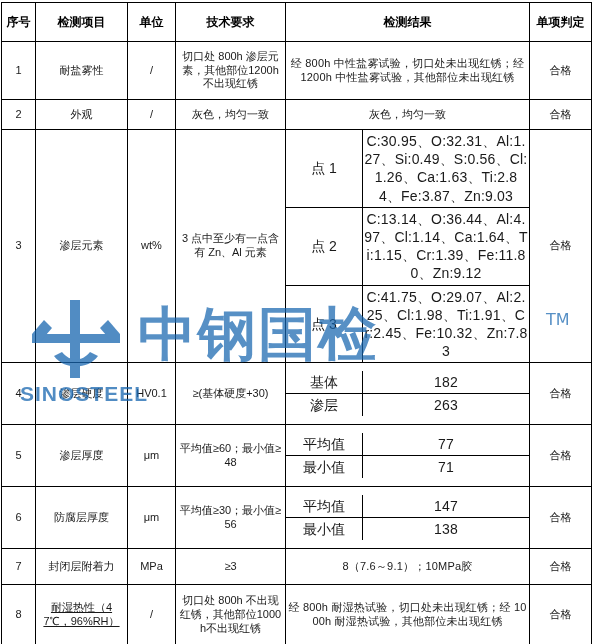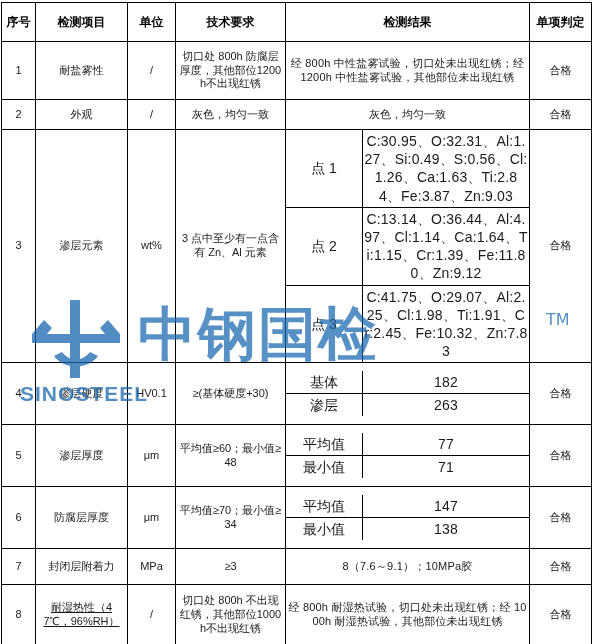--- a/index.html
+++ b/index.html
@@ -167,21 +167,21 @@
         <th>检测结果</th>
         <th><span>单项判定</span></th>
       </tr>
     </thead>
     <tbody>
 
       <tr style="height:58px;">
         <td>1</td>
         <td>耐盐雾性</td>
         <td>/</td>
-        <td class="reqcell">切口处 800h 防腐层厚度，其他部位1200h不出现红锈</td>
+        <td class="reqcell">切口处 800h 渗层元素，其他部位1200h不出现红锈</td>
         <td class="vals">经 800h 中性盐雾试验，切口处未出现红锈；经 1200h 中性盐雾试验，其他部位未出现红锈</td>
         <td>合格</td>
       </tr>
 
       <tr style="height:30px;">
         <td>2</td>
         <td>外观</td>
         <td>/</td>
         <td class="reqcell">灰色，均匀一致</td>
         <td>灰色，均匀一致</td>
@@ -255,21 +255,21 @@
           </tbody>
             </table>
         </td>
         <td>合格</td>
       </tr>
 
       <tr style="height:62px;">
         <td>6</td>
         <td>防腐层厚度</td>
         <td>μm</td>
-        <td class="reqcell">平均值≥70；最小值≥34</td>
+        <td class="reqcell">平均值≥30；最小值≥56</td>
         <td class="res-split">
           <table class="inner">
             <tbody>
                 <tr>
               <td class="lab pt">平均值</td>
               <td class="vals faint-strong">147</td>
             </tr>
             <tr>
               <td class="lab pt">最小值</td>
               <td class="vals faint-strong">138</td>

